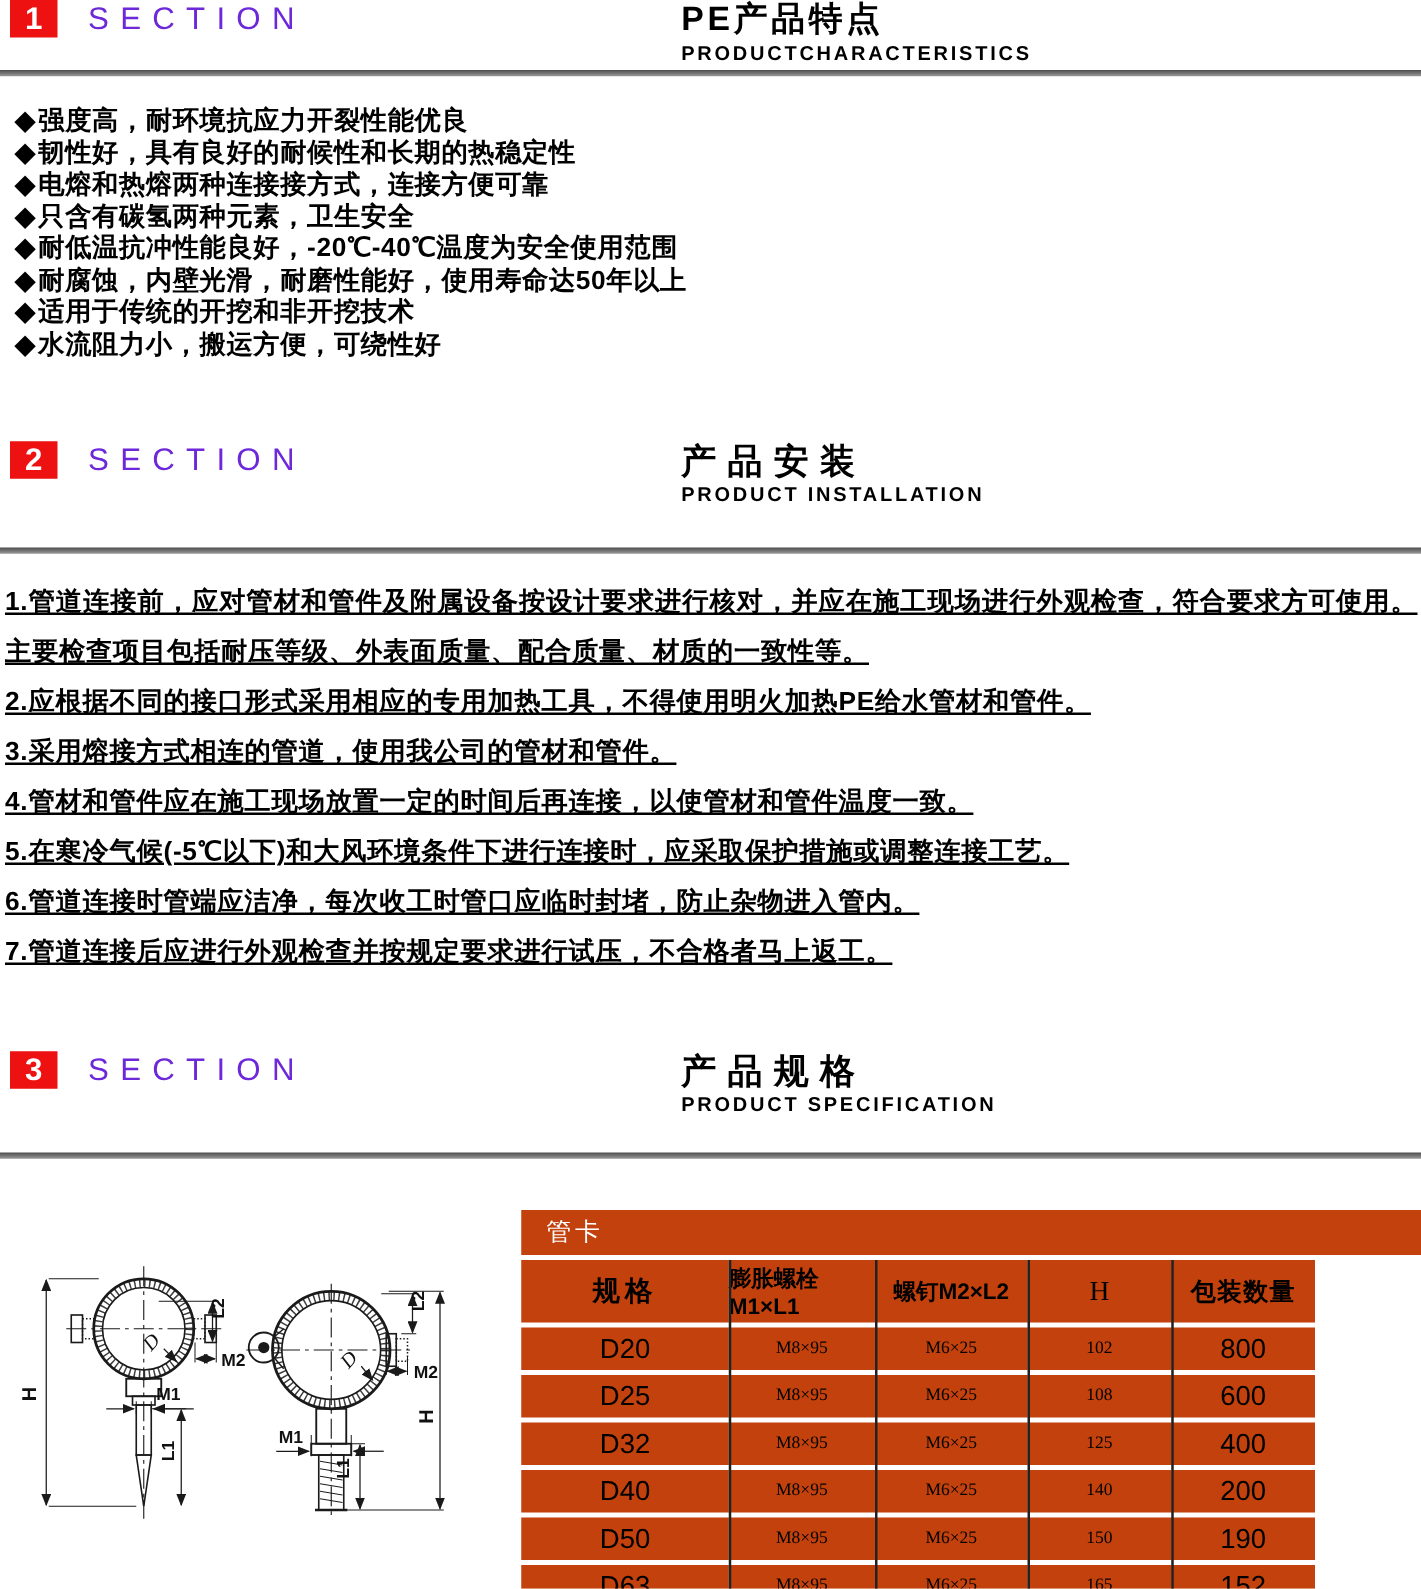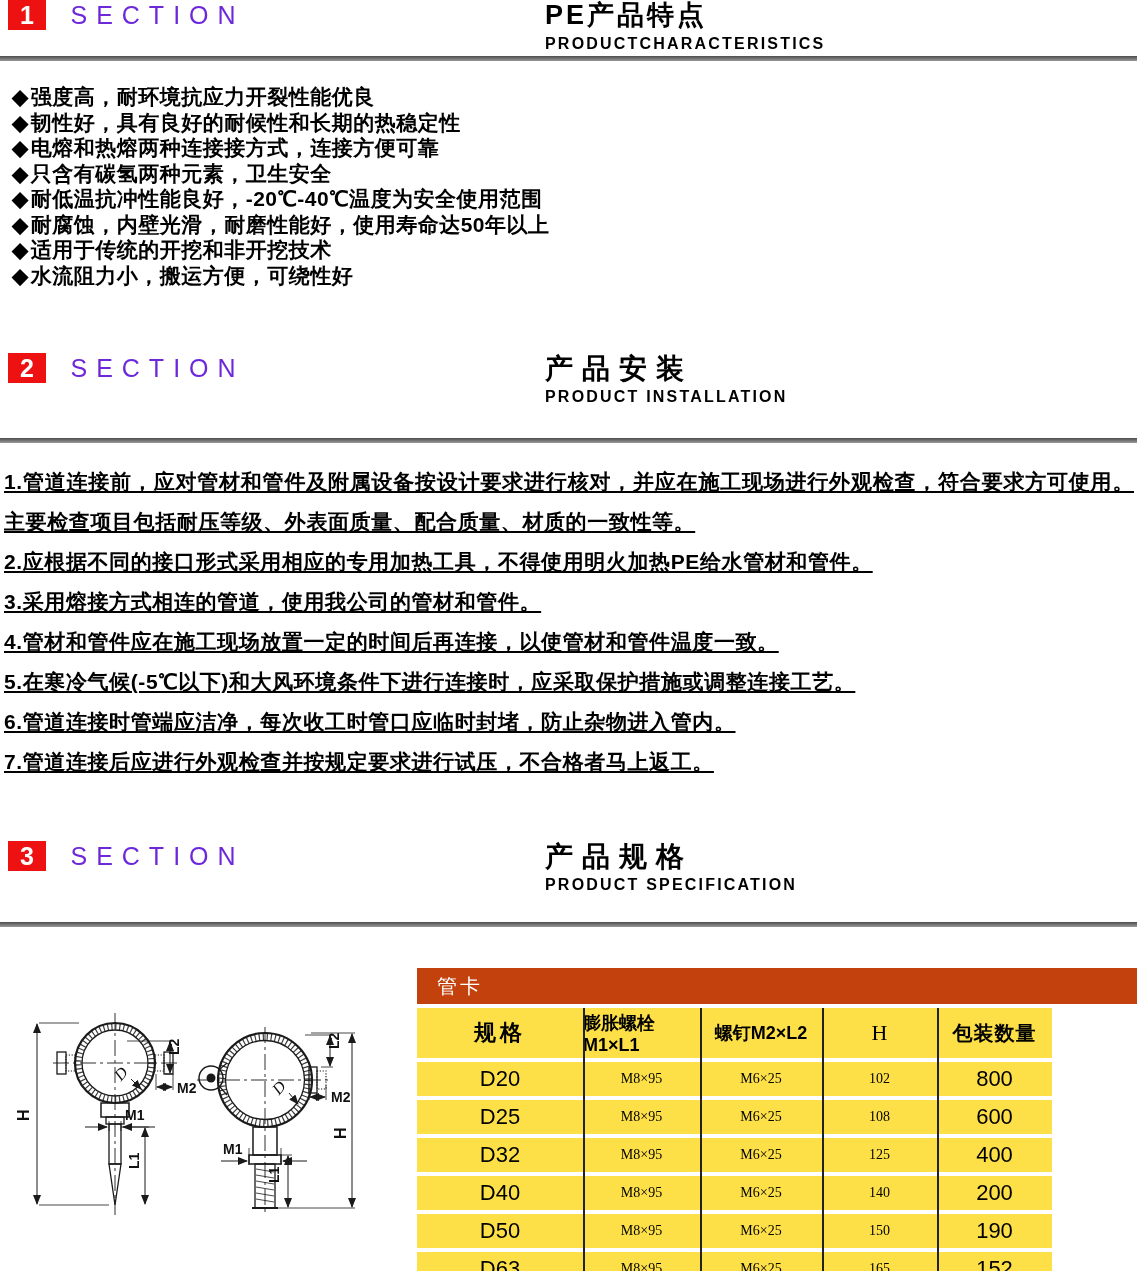--- a/index.html
+++ b/index.html
@@ -37,21 +37,21 @@
   .spec-table { position:absolute; left:417px; top:968px; width:635px; height:320px; }
   .tbl-bar {
     width:744px; height:36px; background:#c2410c; color:#ffffff;
     font-size:20px; letter-spacing:3px; line-height:36px; padding-left:20px;
   }
   .tbl-grid {
     position:absolute; left:0; top:40px; width:635px;
     display:grid; grid-template-columns:166px 117px 122px 115px 115px;
     grid-template-rows:50px repeat(6, 34px); row-gap:4px;
   }
-  .th, .td { background:#fde047; display:flex; align-items:center; justify-content:center; }
+  .th, .td { background:#c2410c; display:flex; align-items:center; justify-content:center; }
   .th.c1 { font-size:22px; font-weight:bold; letter-spacing:4px; }
   .th.c2, .th.c3 { font-size:18px; font-weight:bold; }
   .th.c4 { font-family:"Liberation Serif", serif; font-size:22px; }
   .th.c5 { font-size:20px; font-weight:bold; letter-spacing:1px; }
   .td.c1 { font-size:22px; }
   .td.c2, .td.c3, .td.c4 { font-family:"Liberation Serif", serif; font-size:14px; }
   .td.c5 { font-size:22px;text-align:center; }
   .vline { position:absolute; top:40px; width:2px; height:280px; background:#222; }
   
   .drawings { position:absolute; left:15px; top:983px; }

